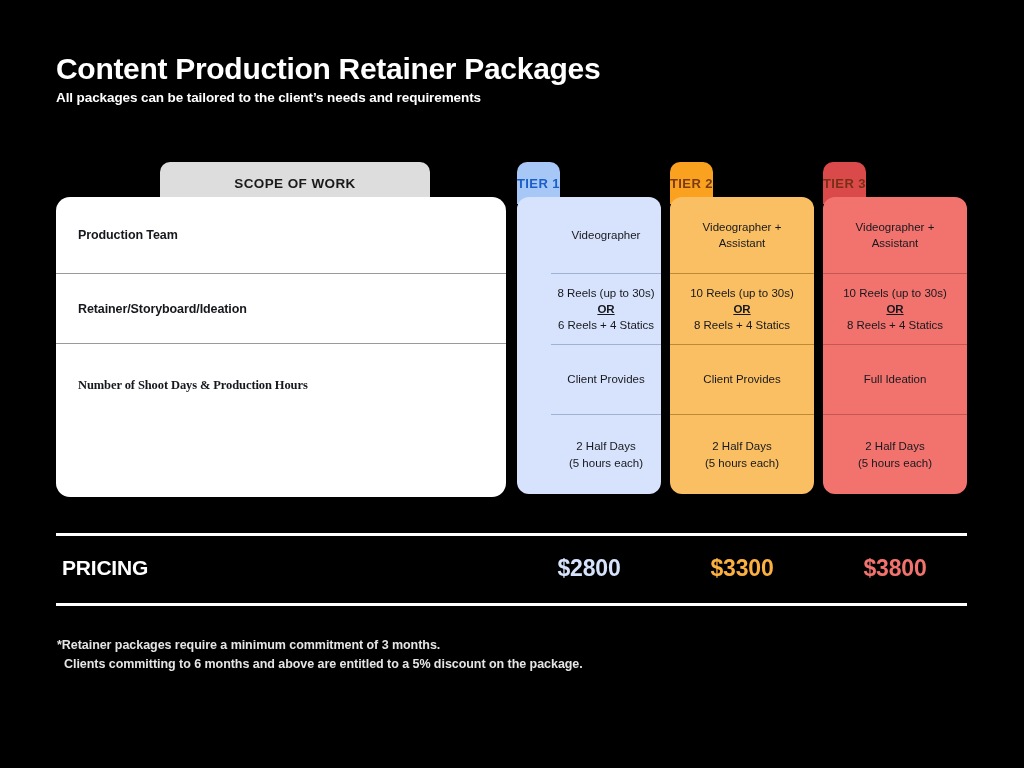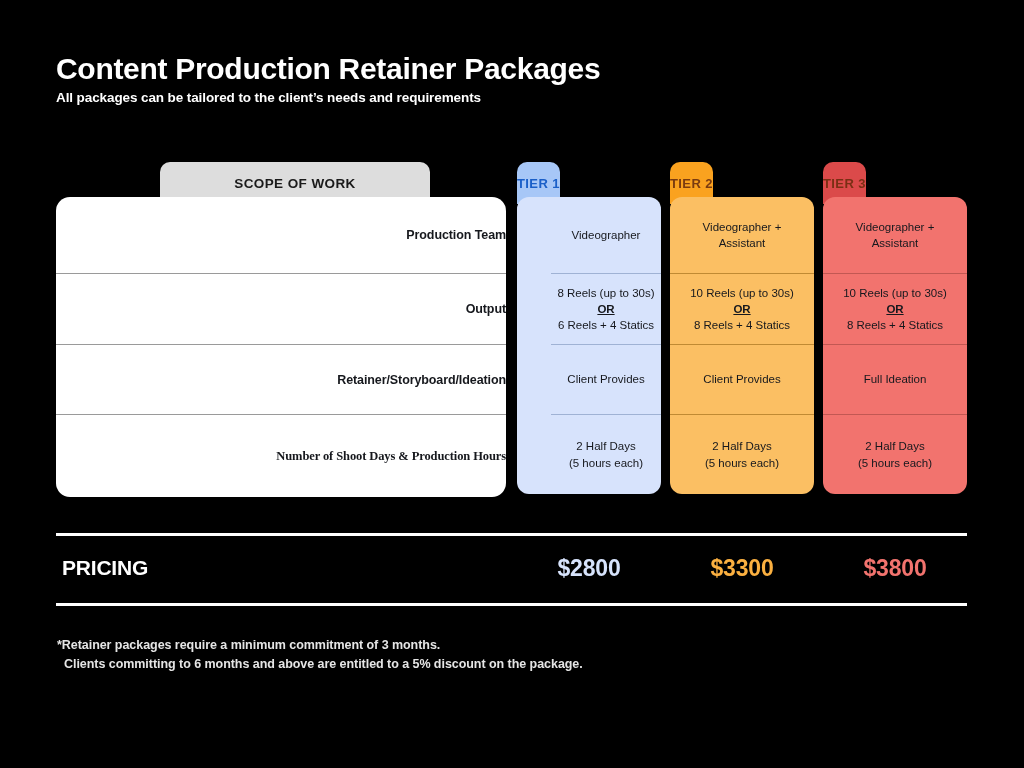--- a/index.html
+++ b/index.html
@@ -76,21 +76,20 @@
     height: 300px;
     background: #ffffff;
     border-radius: 14px;
     overflow: hidden;
   }
   .scope-row {
     display: flex;
     align-items: center;
     padding-left: 22px;
     border-bottom: 1px solid #9a9a9a;
-    justify-content: flex-end;
   }
   .scope-row:last-child { border-bottom: none; font-family: Liberation Serif, serif; }
   .scope-row.r0 { height: 77px; }
   .scope-row.r1 { height: 71px; }
   .scope-row.r2 { height: 70px; }
   .scope-row.r3 { height: 82px; }
   .scope-row-label {
     font-size: 12.5px;
     font-weight: bold;
     color: #16181d;
@@ -227,23 +226,20 @@
   <div class="table-area">
 
     <div class="scope-tab">
       <span class="scope-tab-label">SCOPE OF WORK</span>
     </div>
 
     <div class="scope-panel">
       <div class="scope-row r0">
         <span class="scope-row-label">Production Team</span>
       </div>
-      <div class="scope-row r1">
-        <span class="scope-row-label">Output</span>
-      </div>
       <div class="scope-row r2">
         <span class="scope-row-label">Retainer/Storyboard/Ideation</span>
       </div>
       <div class="scope-row r3">
         <span class="scope-row-label">Number of Shoot Days &amp; Production Hours</span>
       </div>
     </div>
 
     <div class="tier-tab tab-t1 col-t1">
       <span class="tier-tab-label">TIER 1</span>

